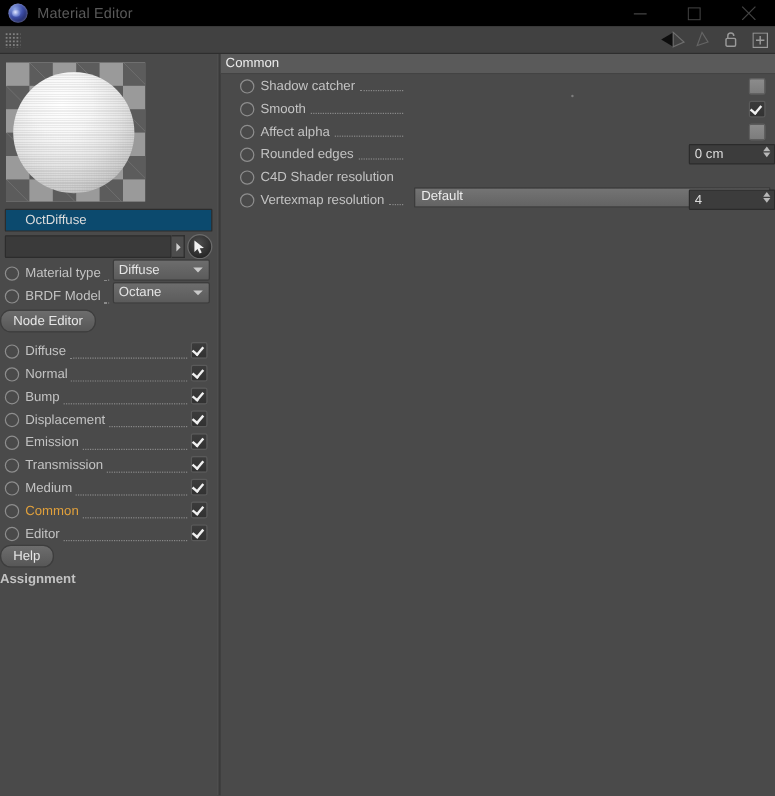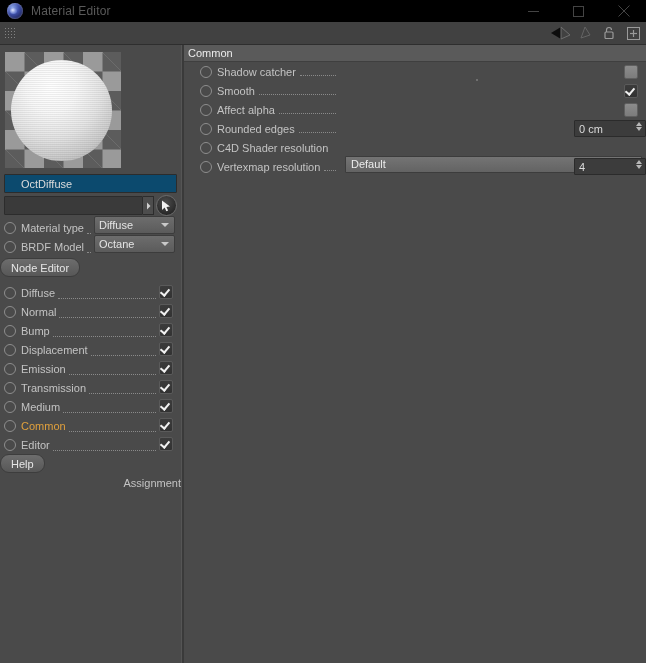--- a/index.html
+++ b/index.html
@@ -265,21 +265,21 @@
     border: 1px solid #3d3d3d;
     border-radius: 9px;
     color: #e6e6e6;
     font-size: 11px;
     display: inline-flex;
     align-items: center;
     justify-content: center;
     padding: 0 10px;
   }
   .center-row { display: flex; }
-  .static-txt { color: #c3c3c3; font-size: 11px; text-align: right; }
+  .static-txt { color: #c3c3c3; font-size: 11px; text-align: left; font-weight: bold; }
 
   
   .grp-header {
     height: 16px;
     background: #5a5a5a;
     border-bottom: 1px solid #3f3f3f;
     display: flex;
     align-items: center;
     padding-left: 4px;
     color: #ececec;

